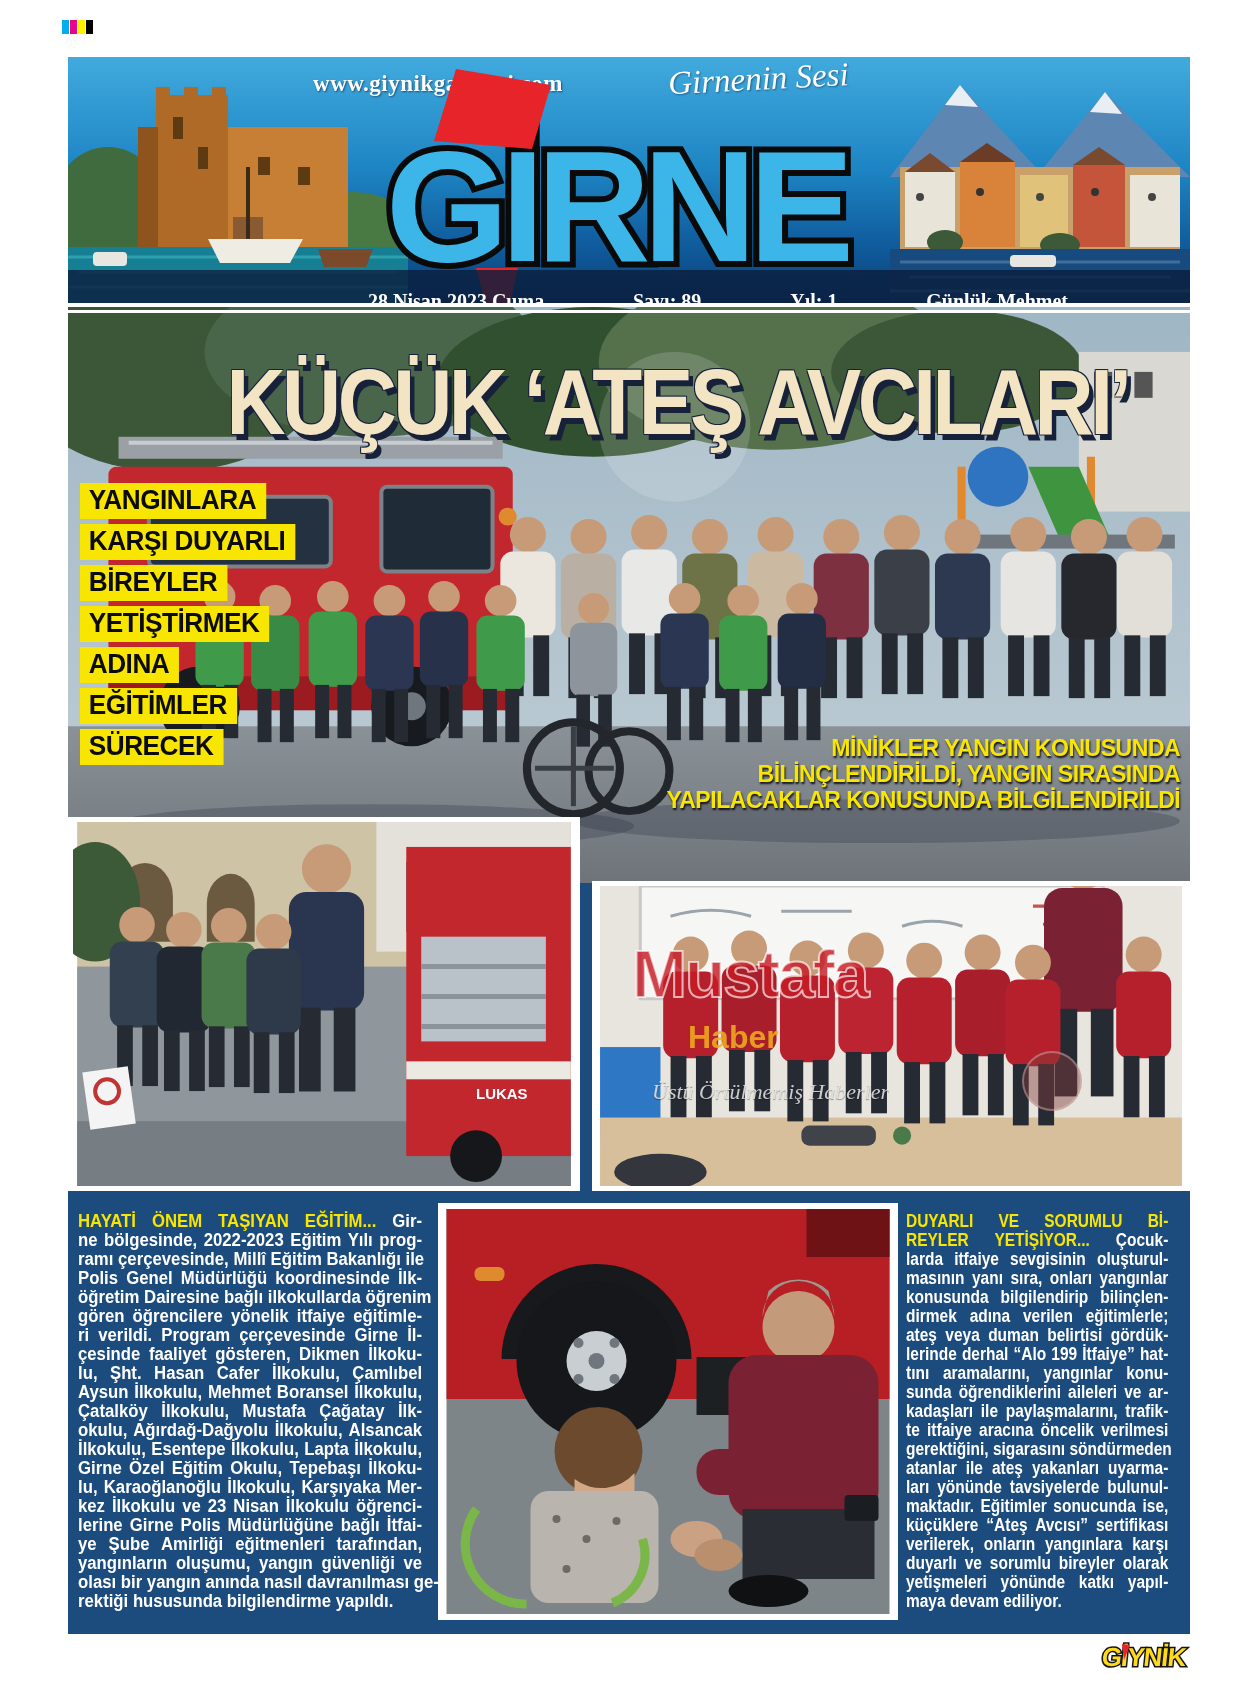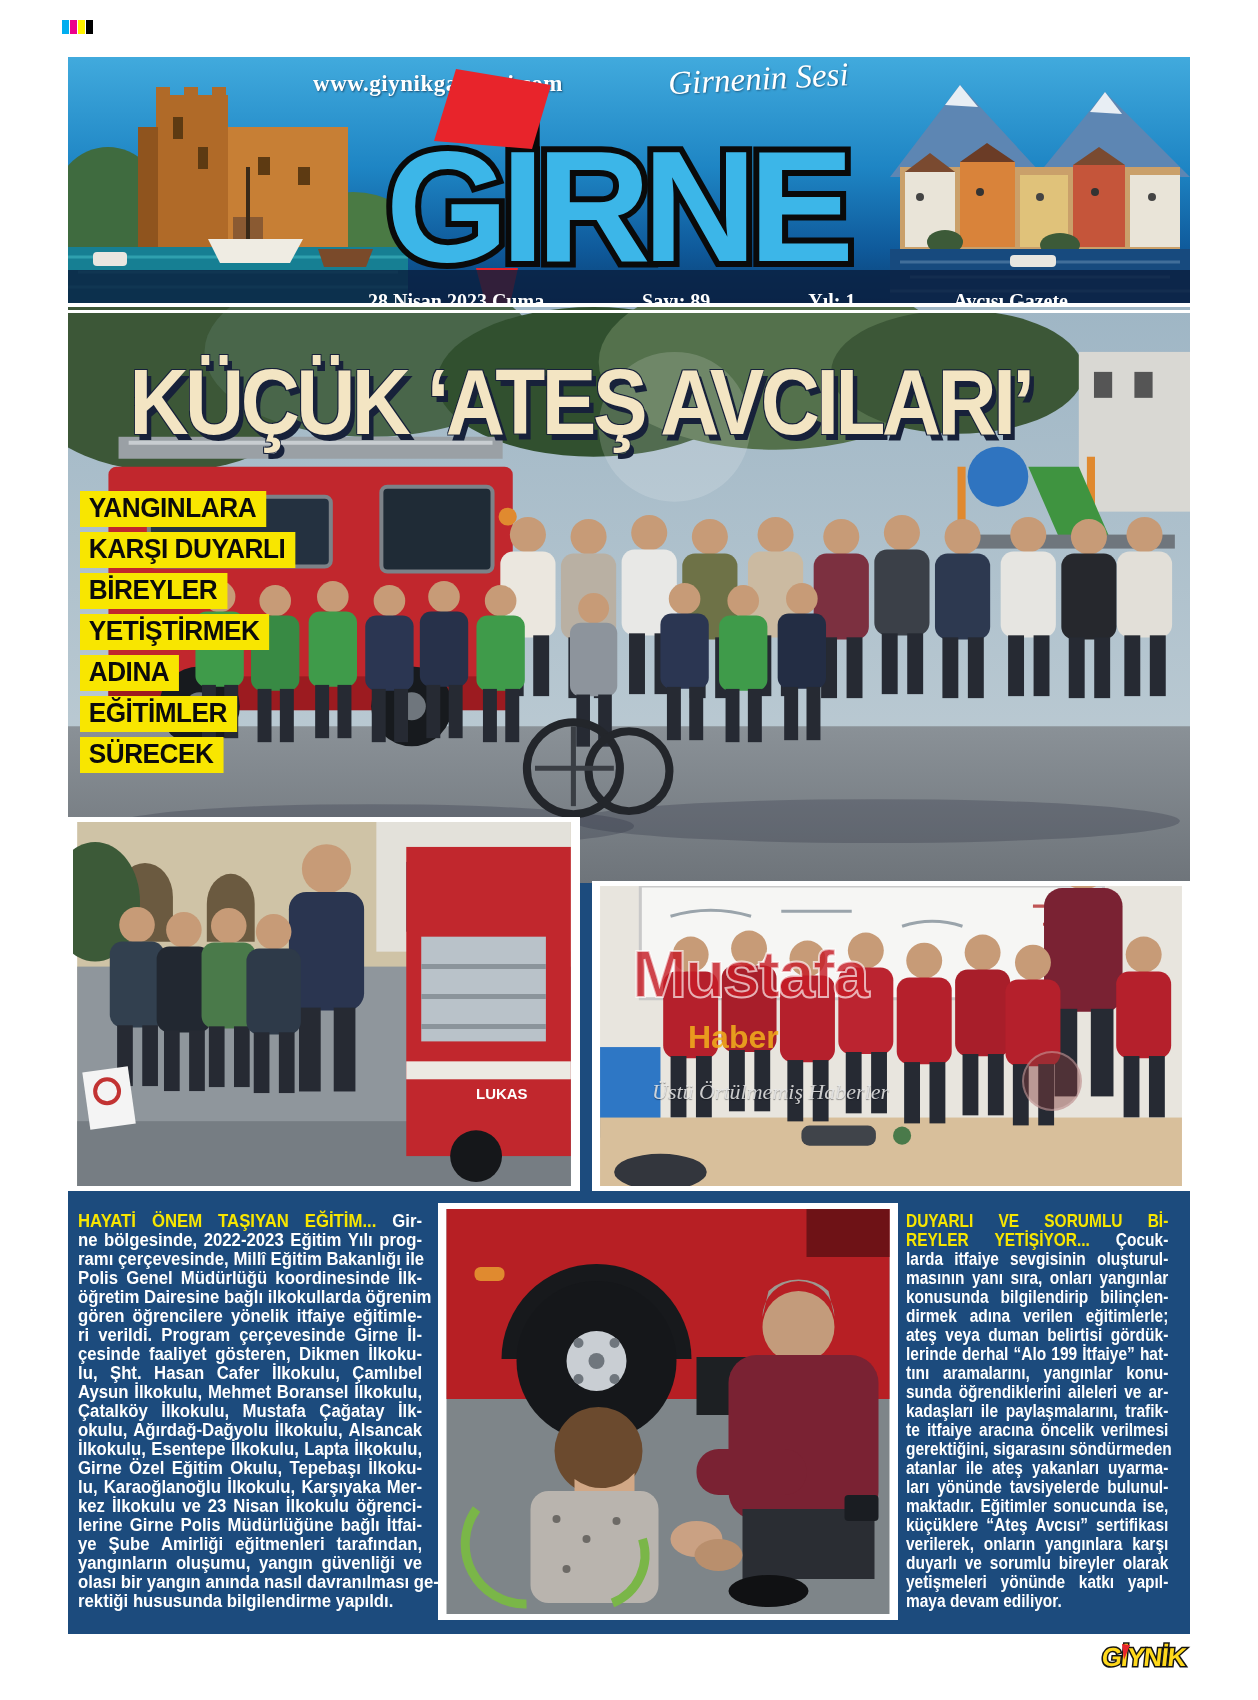--- a/index.html
+++ b/index.html
@@ -24,25 +24,25 @@
   #date-items{position:absolute;left:300px;top:20px;width:700px;display:flex;justify-content:space-between;
            color:#fff;font-family:"Liberation Serif",serif;font-weight:bold;font-size:20px;}
 
   
   #main-photo{left:68px;top:307px;width:1122px;height:576px;overflow:hidden;z-index:2;}
   #white-rule{left:0;top:3px;width:1122px;height:3px;background:#fff;}
   #kicker{left:0;top:21px;width:1122px;height:32px;text-align:center;
           background:linear-gradient(90deg,rgba(160,16,20,0) 0%,#c21419 5%,#ec1c23 45%,#ec1c23 60%,#c21419 95%,rgba(160,16,20,0) 100%);}
   #kicker .squeeze{display:inline-block;transform:scaleX(.93);transform-origin:center top;white-space:nowrap;
           color:#fff;font-weight:bold;font-size:26px;letter-spacing:-.5px;line-height:32px;}
-  #headline{left:0;top:47px;width:1122px;text-align:left;}
+  #headline{left:0;top:47px;width:1122px;text-align:right;}
   #headline .squeeze{display:inline-block;transform:scaleX(.88);transform-origin:center top;white-space:nowrap;
           font-size:93px;font-weight:bold;letter-spacing:-4px;color:#f3e5c3;line-height:96px;
           text-shadow:5px 6px 0 #17213a,-1px -1px 0 #17213a,1px -1px 0 #17213a,-1px 1px 0 #17213a;}
-  #side-labels{left:12px;top:184px;}
+  #side-labels{left:12px;top:176px;}
   #side-labels .lbl{display:table;background:#f8e600;color:#0b0b0b;font-weight:bold;font-size:27px;
           padding:2px 10px 3px 9px;margin-bottom:5px;transform:scaleX(.97);transform-origin:left top;
           white-space:nowrap;letter-spacing:-.5px;}
   #photo-caption{right:10px;top:428px;text-align:right;}
   #photo-caption .cap{white-space:nowrap;color:#f8e600;font-weight:bold;font-size:24px;line-height:26px;
           letter-spacing:-.5px;transform:scaleX(.96);transform-origin:right top;
           text-shadow:1px 2px 2px rgba(0,0,0,.85);}
 
   
   .photo-frame{background:#fff;z-index:3;}
@@ -143,21 +143,21 @@
       <text x="300" y="178" text-anchor="middle" font-family="Liberation Sans, sans-serif" font-size="158" font-weight="bold" letter-spacing="-8" fill="#3cb6e8" stroke="#0a0a0a" stroke-width="12" paint-order="stroke">GİRNE</text>
       <polygon points="118,58 140,-14 235,2 216,66" fill="#e8242b"></polygon>
       <polygon points="160,185 202,185 183,272" fill="#e8242b"></polygon>
     </svg>
 
     <div class="abs" id="date-strip">
       <div id="date-items">
         <span>28 Nisan 2023 Cuma</span>
         <span>Sayı: 89</span>
         <span>Yıl: 1</span>
-        <span>Avcısı Gazete</span>
+        <span>Günlük Mehmet</span>
       </div>
     </div>
   </div>
 
   <div class="abs" id="bottom-panel"></div>
 
   <div class="abs" id="main-photo">
     <svg width="1122" height="576" viewBox="0 0 1110 577" preserveAspectRatio="none">
       <defs>
         <linearGradient id="skyg" x1="0" y1="0" x2="0" y2="1">
@@ -252,20 +252,25 @@
     <div class="abs" id="side-labels">
       <div class="lbl">YANGINLARA</div>
       <div class="lbl">KARŞI DUYARLI</div>
       <div class="lbl">BİREYLER</div>
       <div class="lbl">YETİŞTİRMEK</div>
       <div class="lbl">ADINA</div>
       <div class="lbl">EĞİTİMLER</div>
       <div class="lbl">SÜRECEK</div>
     </div>
 
+    <div class="abs" id="photo-caption">
+      <div class="cap">MİNİKLER YANGIN KONUSUNDA</div>
+      <div class="cap">BİLİNÇLENDİRİLDİ, YANGIN SIRASINDA</div>
+      <div class="cap">YAPILACAKLAR KONUSUNDA BİLGİLENDİRİLDİ</div>
+    </div>
   </div>
 
   <div class="abs photo-frame" id="mid-left">
     <svg width="502" height="364" viewBox="0 0 495 365">
       <rect width="495" height="365" fill="#cfc3a6"></rect>
       <rect x="300" y="0" width="195" height="130" fill="#e3e1da"></rect>
       <rect x="330" y="40" width="36" height="70" fill="#3a5a78"></rect>
       <path d="M40 75 a28 34 0 0 1 56 0 v45 h-56 z" fill="#6b5a40"></path>
       <path d="M130 82 a24 30 0 0 1 48 0 v38 h-48 z" fill="#6b5a40"></path>
       <ellipse cx="18" cy="80" rx="45" ry="60" fill="#3c5a38"></ellipse>

